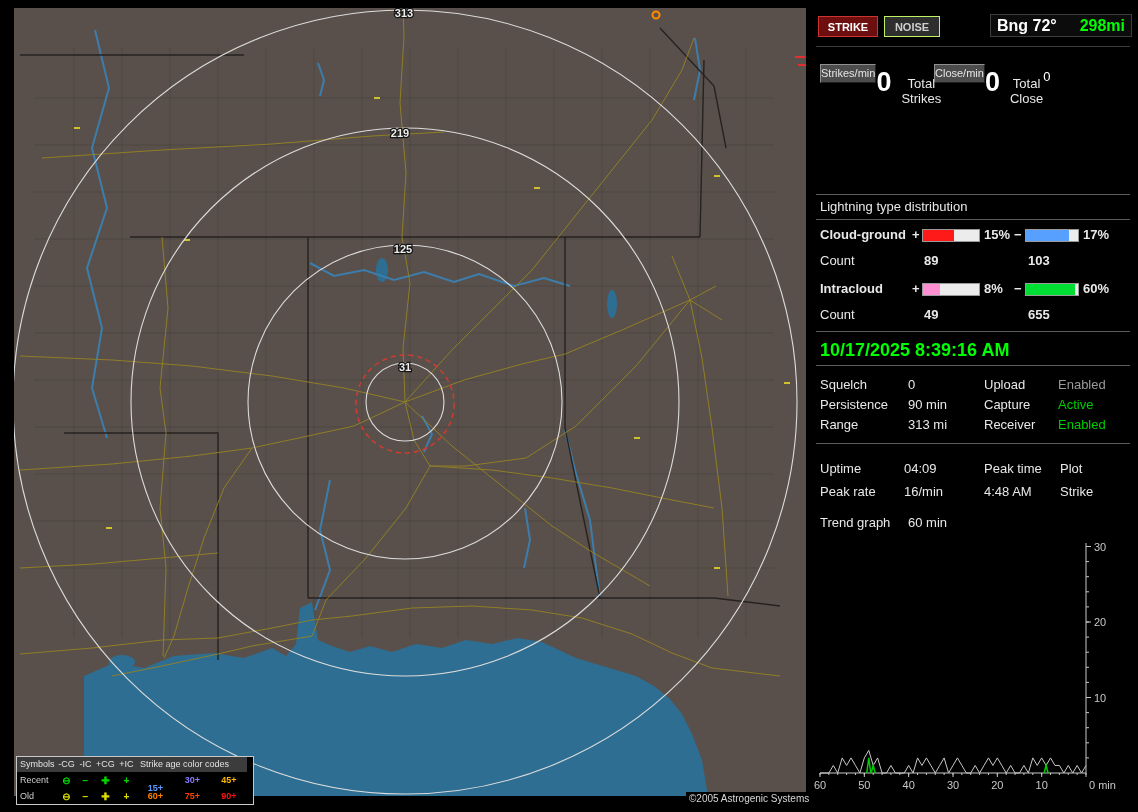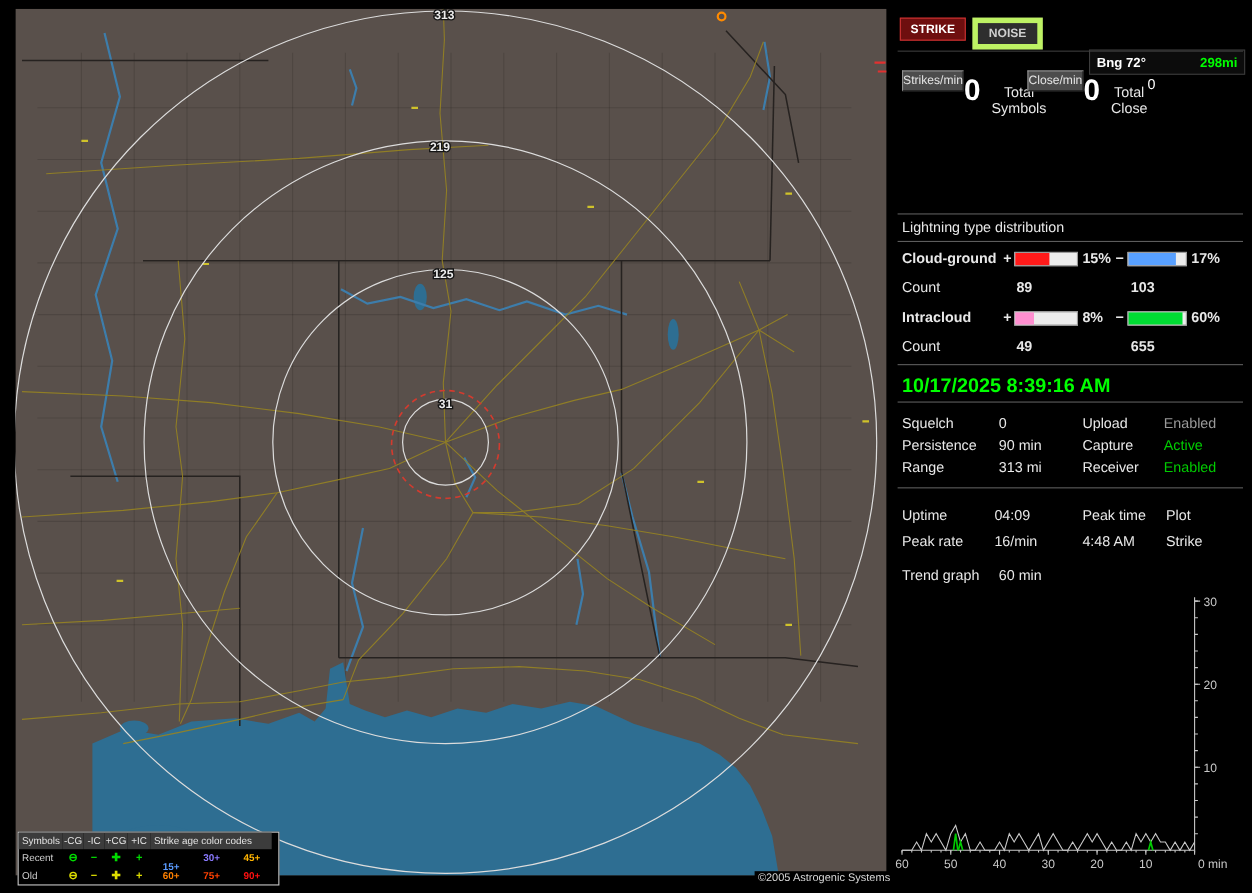--- a/index.html
+++ b/index.html
@@ -23,23 +23,23 @@
   .lg-cell{text-align:center;font-weight:bold;}
   .lg-label{text-align:left;padding-left:3px;color:#cfcfcf;font-weight:normal;}
   .lg-sym{font-size:10px;}
 
   
   .panel{position:absolute;left:812px;top:8px;width:322px;height:796px;background:#000;font-size:13px;}
   .divider{position:absolute;left:4px;width:314px;height:1px;background:#5d5d5d;}
   .b{font-weight:bold;}
   .btn{display:flex;align-items:center;justify-content:center;font-size:11px;font-weight:bold;cursor:pointer;}
   .strike-btn{background:#6e0f0f;border:1px solid #cc3333;color:#fff;}
-  .noise-btn{background:#2e2e2e;border:5px solid #bef264;color:#cfcfcf;}
-  .bng-box{background:#0c0c0c;border:1px solid #3c3c3c;color:#fff;font-weight:bold;font-size:12px;
-           display:flex;justify-content:space-between;align-items:center;padding:0 6px;margin-top:31px;}
+  .noise-btn{background:#2e2e2e;border:1px solid #bef264;color:#cfcfcf;}
+  .bng-box{background:#0c0c0c;border:1px solid #3c3c3c;color:#fff;font-weight:bold;font-size:16px;
+           display:flex;justify-content:space-between;align-items:center;padding:0 6px;}
   .bng-box .dist{color:#00ff00;}
 
   .rate-col{display:flex;flex-direction:row;}
   .rate-btn{height:17px;line-height:17px;text-align:center;background:#4c4c4c;border:1px solid;
             border-color:#909090 #1f1f1f #1f1f1f #909090;color:#e4e4e4;font-size:11px;cursor:pointer;}
   .rate-big{font-size:27px;font-weight:bold;color:#fff;text-align:right;padding-right:10px;height:34px;line-height:36px;}
   .total-lbl{font-size:13px;color:#e8e8e8;text-align:center;margin-top:12px;}
   .total-val{font-size:13px;color:#fff;text-align:right;padding-right:10px;margin-top:5px;}
 
   .bar{height:11px;background:#ececec;border:1px solid #9a9a9a;}
@@ -171,21 +171,21 @@
     <div class="btn noise-btn abs" style="left:72px;top:8px;width:54px;height:19px">NOISE</div>
     <div class="bng-box abs" style="left:178px;top:6px;width:128px;height:21px">
       <span>Bng 72°</span>
       <span class="dist">298mi</span>
     </div>
     <div class="divider" style="top:38px;background:#3c3c3c"></div>
 
     <div class="rate-col abs" style="left:8px;top:56px;width:88px">
       <div class="rate-btn">Strikes/min</div>
       <div class="rate-big">0</div>
-      <div class="total-lbl">Total Symbols</div>
+      <div class="total-lbl">Total Strikes</div>
       <div class="total-val">602</div>
     </div>
     <div class="rate-col abs" style="left:122px;top:56px;width:80px">
       <div class="rate-btn">Close/min</div>
       <div class="rate-big">0</div>
       <div class="total-lbl">Total Close</div>
       <div class="total-val">0</div>
     </div>
 
     <div class="divider" style="top:186px"></div>

